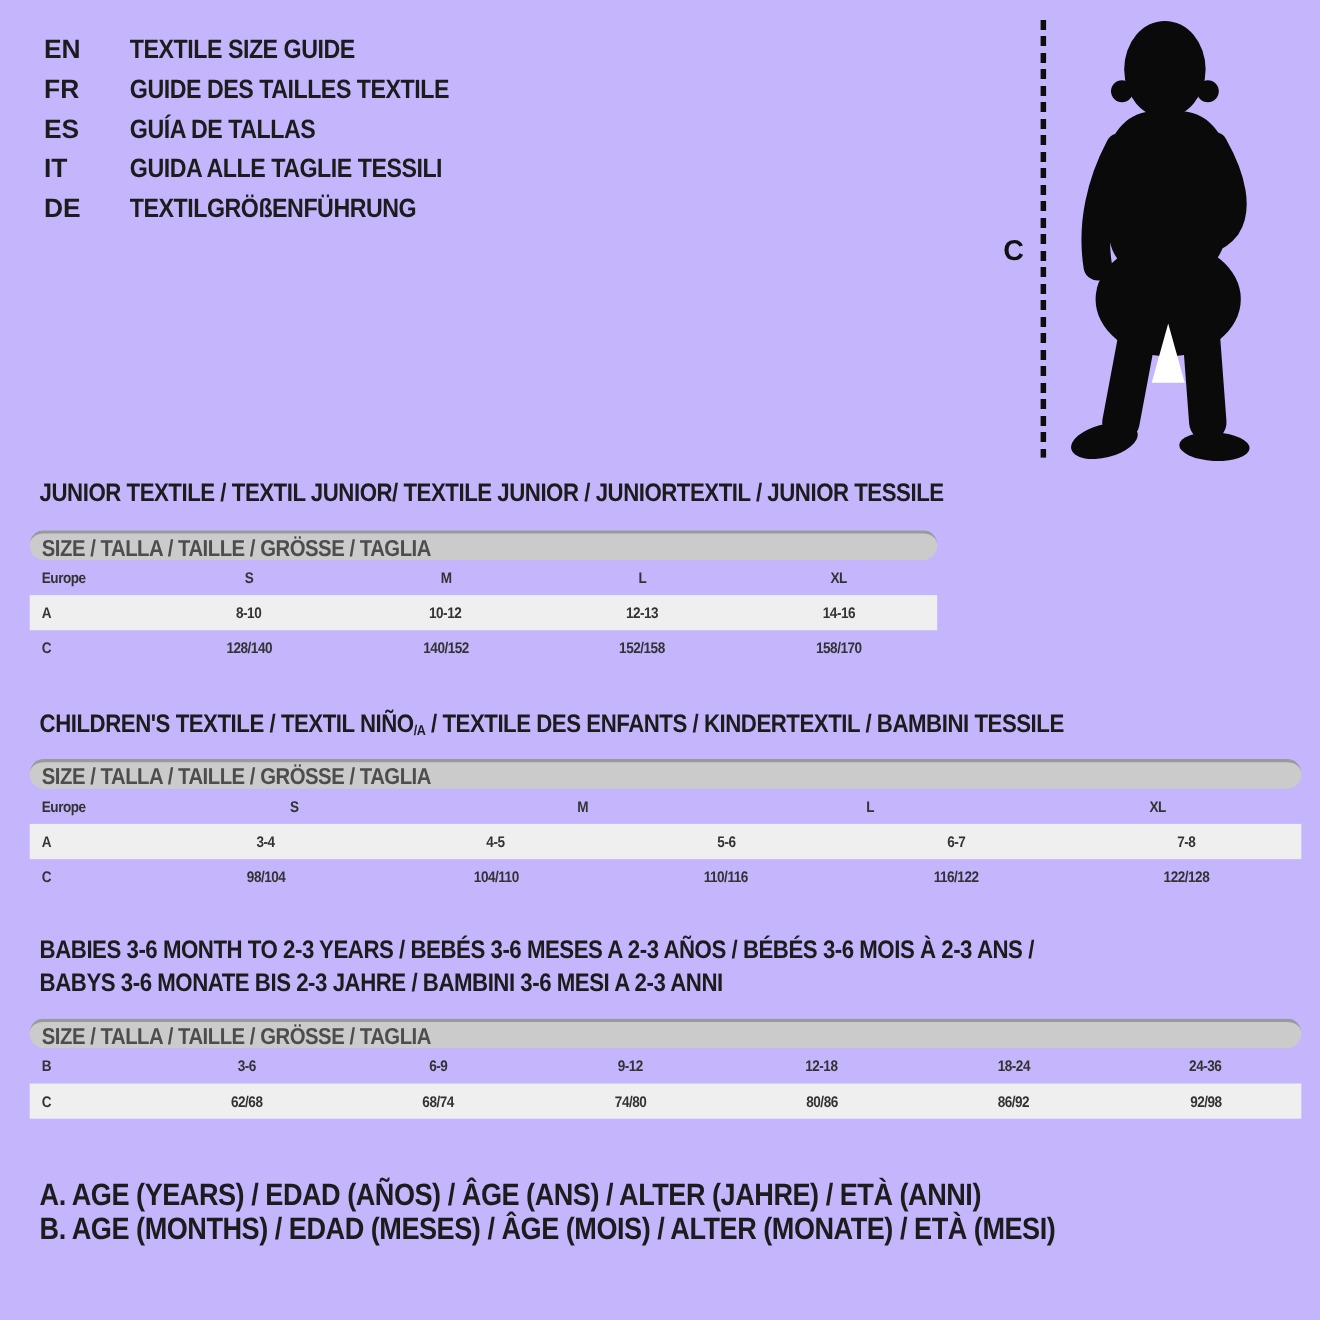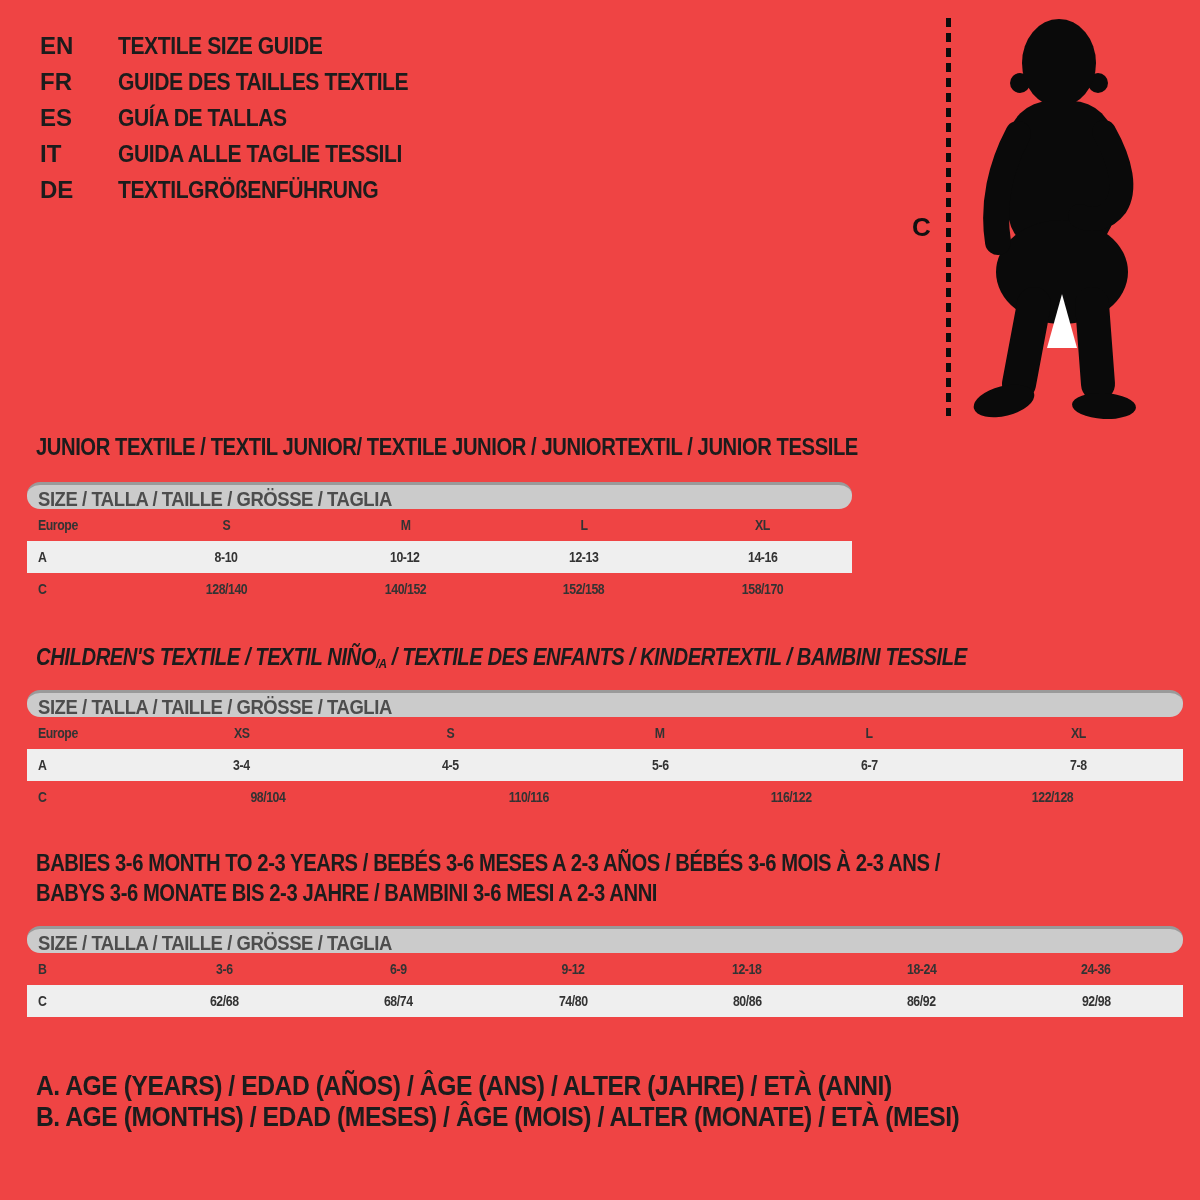--- a/index.html
+++ b/index.html
@@ -1,38 +1,38 @@
 <!DOCTYPE html>
 <html><head>
 <meta charset="utf-8">
 <style>
   html,body{margin:0;padding:0;background:#ffffff;}
   .canvas{
-    position:relative;width:1200px;height:1200px;background:#ef4444;overflow:hidden;
+    position:relative;width:1200px;height:1200px;background:#c4b5fd;overflow:hidden;
     font-family:"Liberation Sans",sans-serif;font-weight:bold;color:#262626;
   }
   .cond{display:inline-block;transform:scaleX(0.88);transform-origin:0 50%;
         white-space:pre;letter-spacing:-0.5px;}
   .ccell .cond{transform-origin:50% 50%;}
 
   
   .lang-block{position:absolute;left:40px;top:28px;font-size:24px;line-height:36px;color:#1c1c1c;}
   .lang-row{height:36px;}
   .lang-code{display:inline-block;width:78px;}
 
   
   .figure-label{position:absolute;left:912px;top:212px;font-size:26px;color:#111;}
   .dashed-line{position:absolute;left:946px;top:18px;width:5px;height:398px;
     background:repeating-linear-gradient(180deg,#0d0d0d 0 9px,transparent 9px 15px);}
   .silhouette{position:absolute;left:956px;top:6px;}
 
   
   .s-title{position:absolute;left:36px;font-size:23px;line-height:30px;color:#1c1c1c;white-space:nowrap;}
   #title-junior{top:432px;}
-  #title-children{top:642px;font-style:italic;}
+  #title-children{top:642px;}
   #title-babies{top:848px;}
   .suba{font-size:13px;vertical-align:-3px;letter-spacing:-0.5px;}
   .t-line{display:block;}
 
   
   .tbl{position:absolute;left:27px;}
   #tbl-junior{top:482px;width:825px;}
   #tbl-children{top:690px;width:1156px;}
   #tbl-babies{top:926px;width:1156px;}
   .size-bar{height:27px;border-top:3px solid #9a9a9a;background:#cbcbcb;color:#4d4d4d;
@@ -109,37 +109,37 @@
     </div>
   </div>
 
   <div class="s-title" id="title-children">
     <span class="cond"><span>CHILDREN'S TEXTILE / TEXTIL NIÑO</span><sub class="suba">/A</sub><span> / TEXTILE DES ENFANTS / KINDERTEXTIL / BAMBINI TESSILE</span></span>
   </div>
   <div class="tbl" id="tbl-children">
     <div class="size-bar"><span class="cond">SIZE / TALLA / TAILLE / GRÖSSE / TAGLIA</span></div>
     <div class="trow">
       <div class="lcell"><span class="cond">Europe</span></div>
-      <div class="ccell"><span class="cond">XS</span></div>
       <div class="ccell"><span class="cond">S</span></div>
       <div class="ccell"><span class="cond">M</span></div>
       <div class="ccell"><span class="cond">L</span></div>
       <div class="ccell"><span class="cond">XL</span></div>
     </div>
     <div class="trow shaded">
       <div class="lcell"><span class="cond">A</span></div>
       <div class="ccell"><span class="cond">3-4</span></div>
       <div class="ccell"><span class="cond">4-5</span></div>
       <div class="ccell"><span class="cond">5-6</span></div>
       <div class="ccell"><span class="cond">6-7</span></div>
       <div class="ccell"><span class="cond">7-8</span></div>
     </div>
     <div class="trow">
       <div class="lcell"><span class="cond">C</span></div>
       <div class="ccell"><span class="cond">98/104</span></div>
+      <div class="ccell"><span class="cond">104/110</span></div>
       <div class="ccell"><span class="cond">110/116</span></div>
       <div class="ccell"><span class="cond">116/122</span></div>
       <div class="ccell"><span class="cond">122/128</span></div>
     </div>
   </div>
 
   <div class="s-title" id="title-babies">
     <span class="t-line"><span class="cond">BABIES 3-6 MONTH TO 2-3 YEARS / BEBÉS 3-6 MESES A 2-3 AÑOS / BÉBÉS 3-6 MOIS À 2-3 ANS /</span></span>
     <span class="t-line"><span class="cond">BABYS 3-6 MONATE BIS 2-3 JAHRE / BAMBINI 3-6 MESI A 2-3 ANNI</span></span>
   </div>

